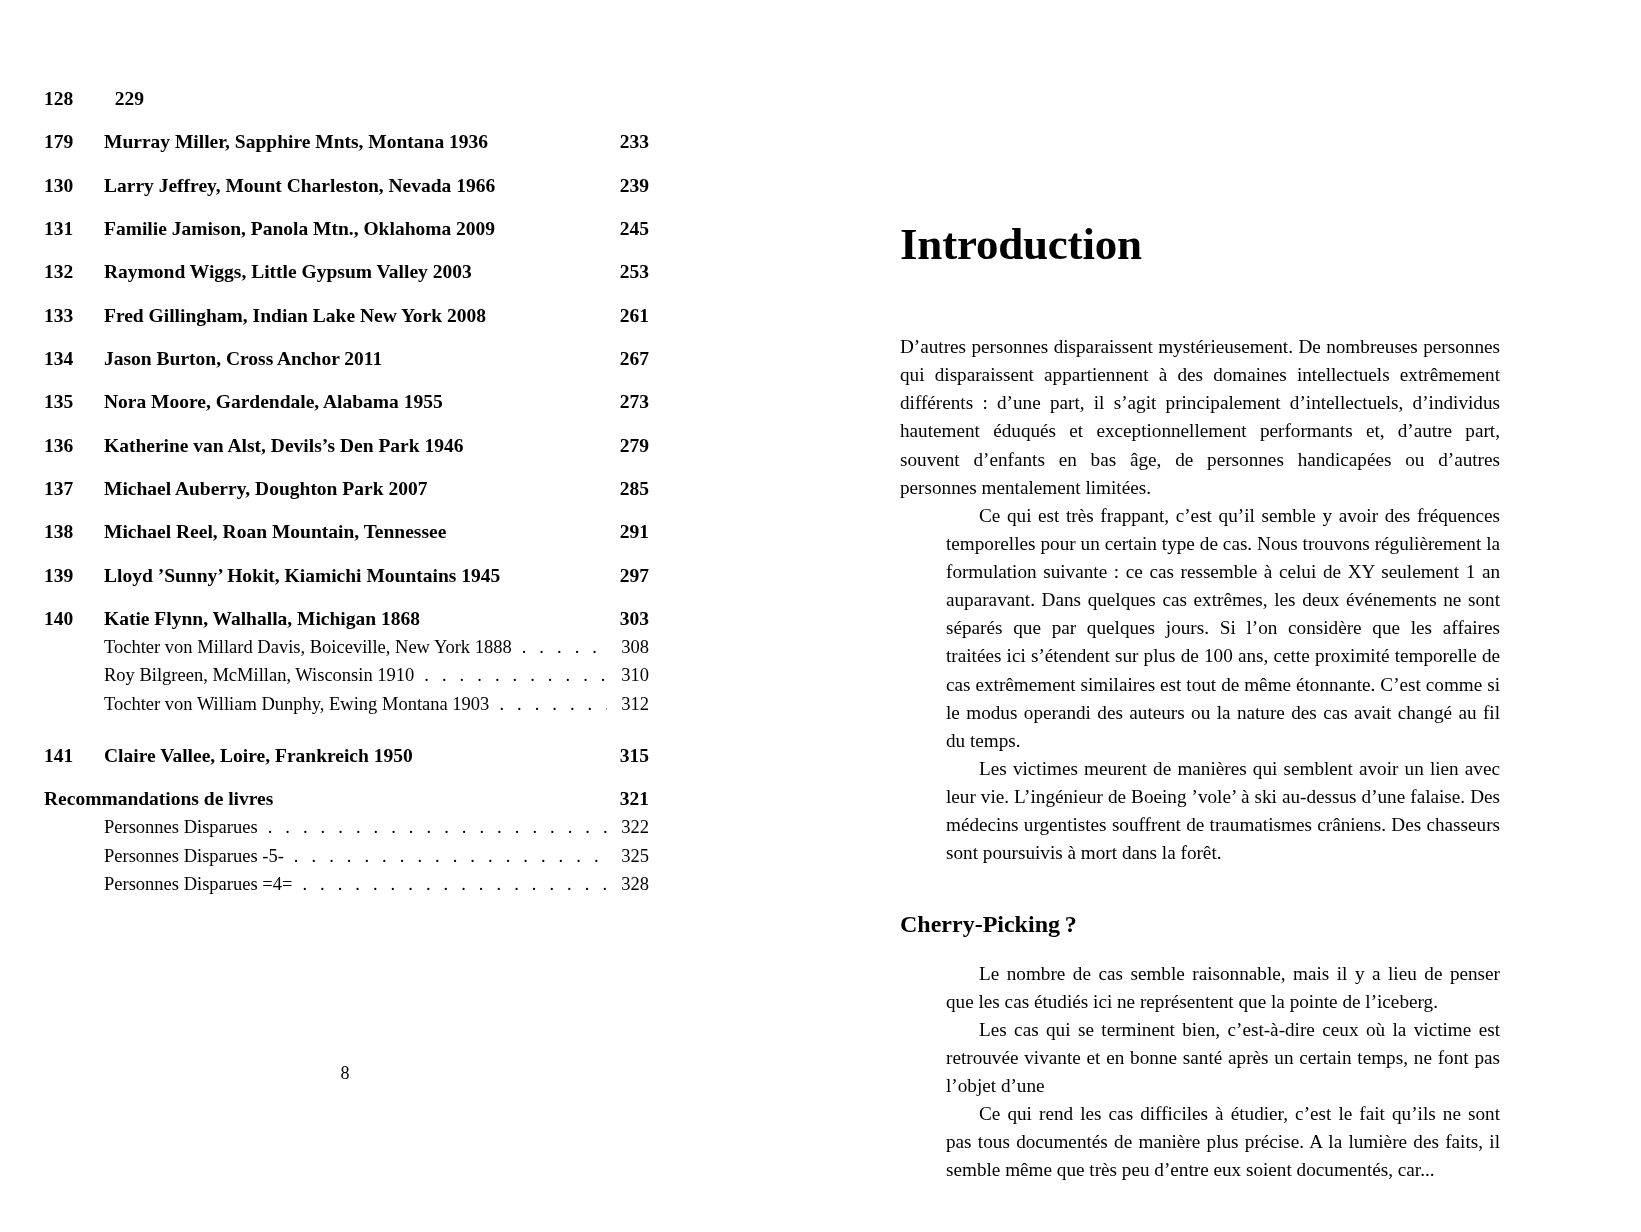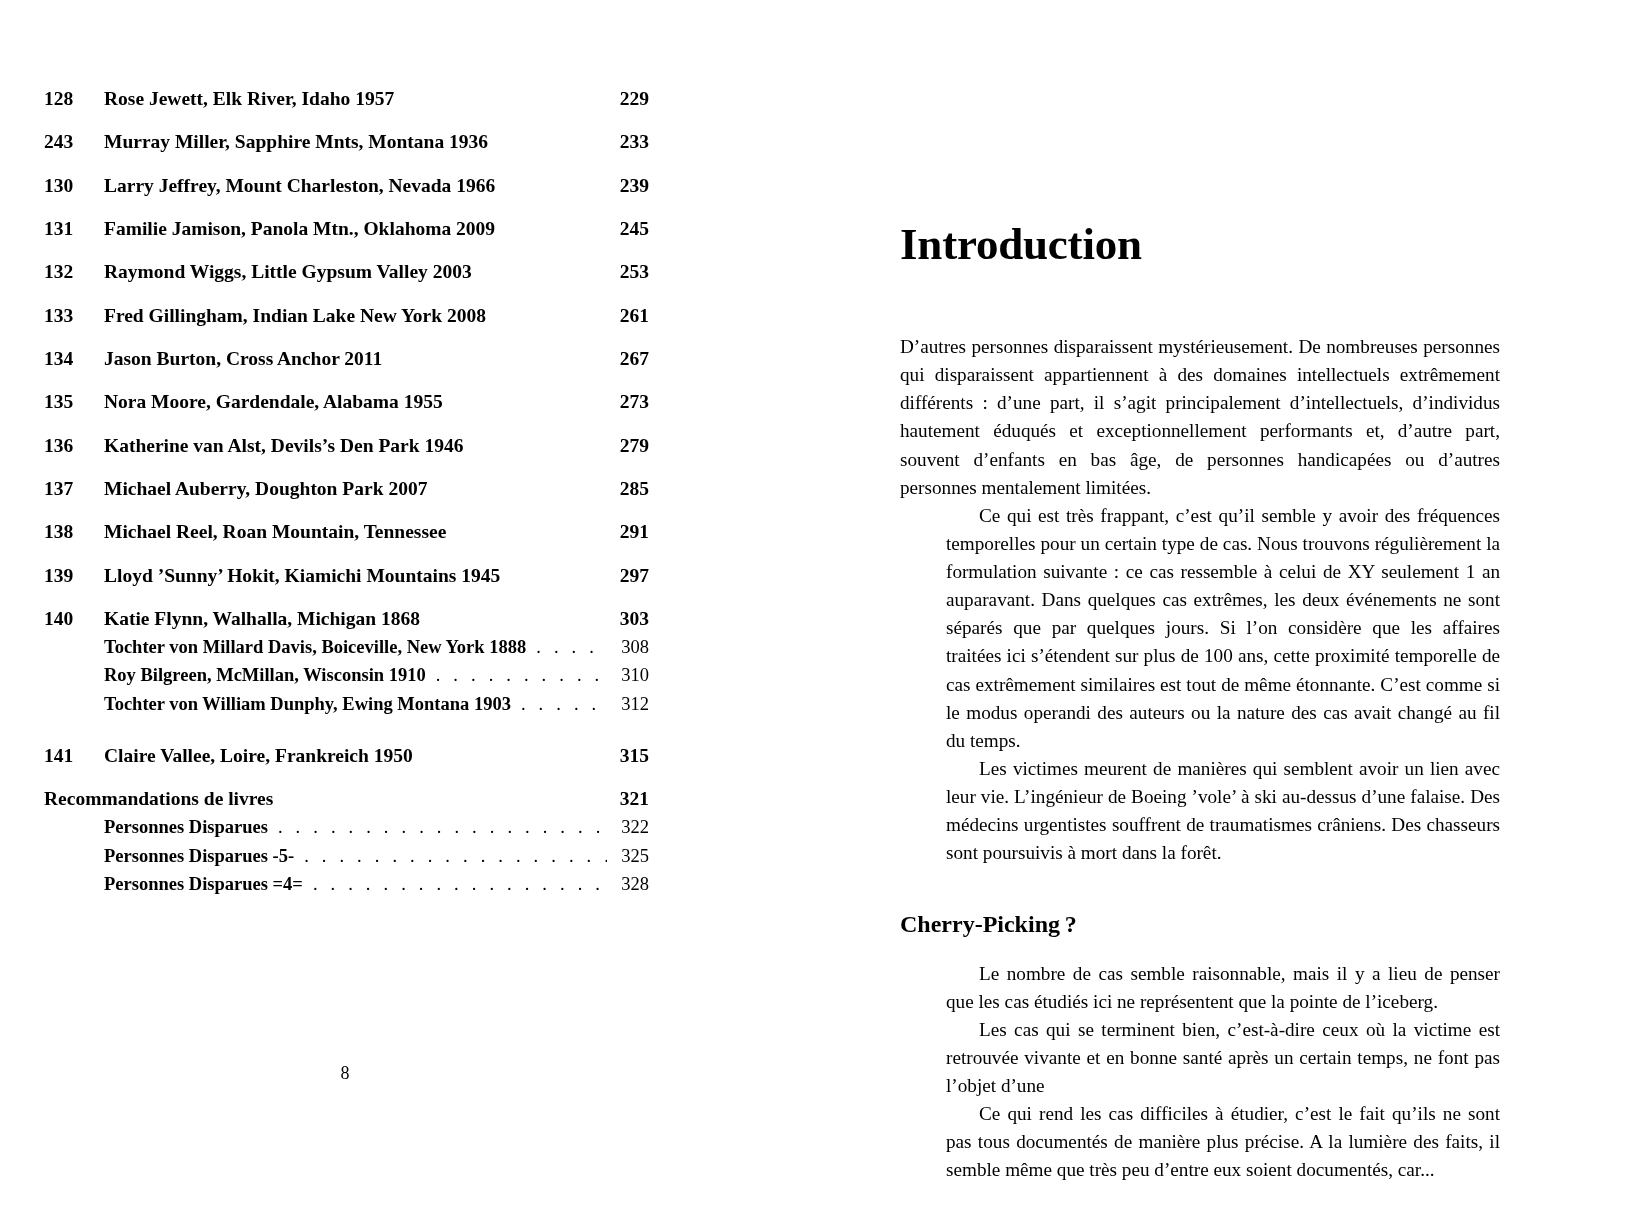--- a/index.html
+++ b/index.html
@@ -69,21 +69,20 @@
   .toc-sub {
     display: flex;
     align-items: baseline;
     font-weight: normal;
     font-size: 18.5px;
     line-height: 1.55;
     white-space: nowrap;
   }
   .toc-sub .sub-title {
     flex: 0 0 auto;
-    font-weight: bold;
   }
   .toc-sub .leader {
     flex: 1 1 auto;
     overflow: hidden;
     white-space: nowrap;
     letter-spacing: 4.2px;
     margin: 0 4px 0 10px;
     color: #000;
   }
   .toc-sub .leader::after {
@@ -162,28 +161,27 @@
 <body>
 
 <div class="spread">
 
   <div class="page-left">
     <div class="toc">
 
       <div class="toc-entry">
         <div class="toc-main">
           <span class="toc-num">128</span>
-          <span class="toc-title">Rose Jewett, Elk River, Idaho 1957</span>
           <span class="toc-page">229</span>
         </div>
       </div>
 
       <div class="toc-entry">
         <div class="toc-main">
-          <span class="toc-num">243</span>
+          <span class="toc-num">179</span>
           <span class="toc-title">Murray Miller, Sapphire Mnts, Montana 1936</span>
           <span class="toc-page">233</span>
         </div>
       </div>
 
       <div class="toc-entry">
         <div class="toc-main">
           <span class="toc-num">130</span>
           <span class="toc-title">Larry Jeffrey, Mount Charleston, Nevada 1966</span>
           <span class="toc-page">239</span>

